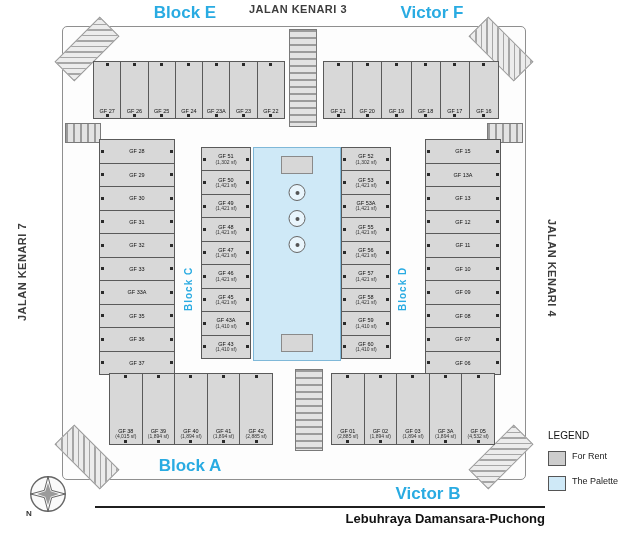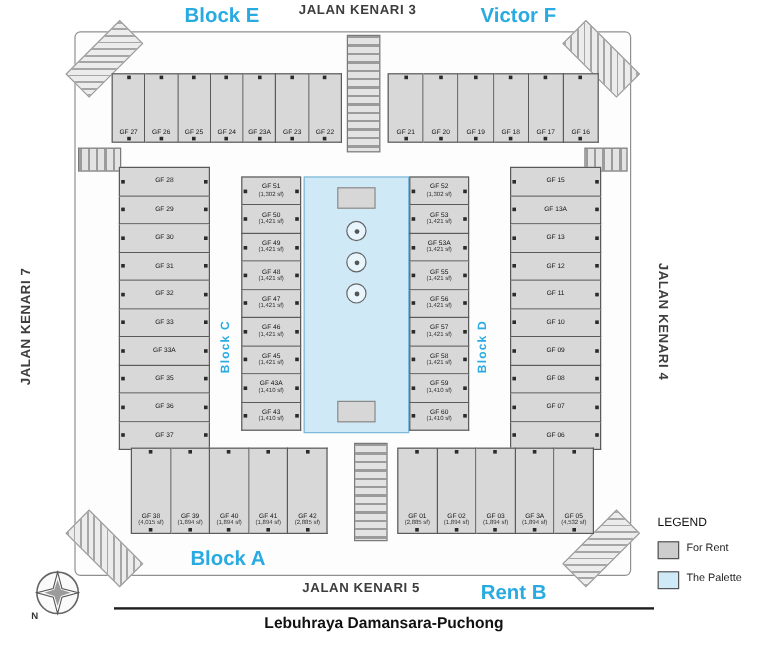--- a/index.html
+++ b/index.html
@@ -76,21 +76,21 @@
 
   .vtext { writing-mode:vertical-rl; transform:rotate(180deg); font-size:10px;
     font-weight:bold; color:#29abe2; letter-spacing:1px; }
   .blockc-pos { left:120px; top:222px; height:62px; }
   .blockd-pos { left:334px; top:222px; height:62px; }
 
   .watermark { left:50%; top:50%; transform:translate(-50%,-50%);
     font-size:21px; font-weight:bold; color:rgba(123,146,157,0.55); white-space:nowrap; }
 
   .divider { left:95px; top:506px; width:450px; border-top:2px solid #1f1f1f; }
-  .highway { left:95px; top:511px; width:450px; font-size:13px; font-weight:bold; color:#111; }
+  .highway { left:95px; top:511px; width:450px; font-size:13px; font-weight:bold; color:#111;text-align:right; }
 
   .legend { left:548px; top:430px; width:90px; }
   .legend-title { font-size:10px; font-weight:normal; color:#111; }
   .legend-row { display:flex; margin-top:10px; }
   .swatch { width:16px; height:13px; border:1px solid #555; margin-right:6px; flex:none; }
   .swatch-rent { background:#cdcdcd; }
   .swatch-palette { background:#cfe9f7; }
   .legend-label { font-size:9px; color:#222; }
 
   .compass { left:28px; top:474px; width:40px; height:40px; }
@@ -505,22 +505,21 @@
           </span>
         </div>
       </div>
 
     <div class="abs vtext blockc-pos">Block C</div>
     <div class="abs vtext blockd-pos">Block D</div>
 
   </div>
 
   <div class="abs tc lbl-blue" style="left:148px; top:456px; width:84px;">Block A</div>
-  <div class="abs tc lbl-road" style="left:236px; top:484px; width:130px;">JALAN KENARI 5</div>
-  <div class="abs tc lbl-blue" style="left:386px; top:484px; width:84px;">Rent B</div>
+  <div class="abs tc lbl-blue" style="left:386px; top:484px; width:84px;">Victor B</div>
 
   <div class="abs divider"></div>
   <div class="abs tc highway">Lebuhraya Damansara-Puchong</div>
 
   <div class="abs legend">
     <div class="legend-title">LEGEND</div>
     <div class="legend-row">
       <span class="swatch swatch-rent"></span>
       <span class="legend-label">For Rent</span>
     </div>

